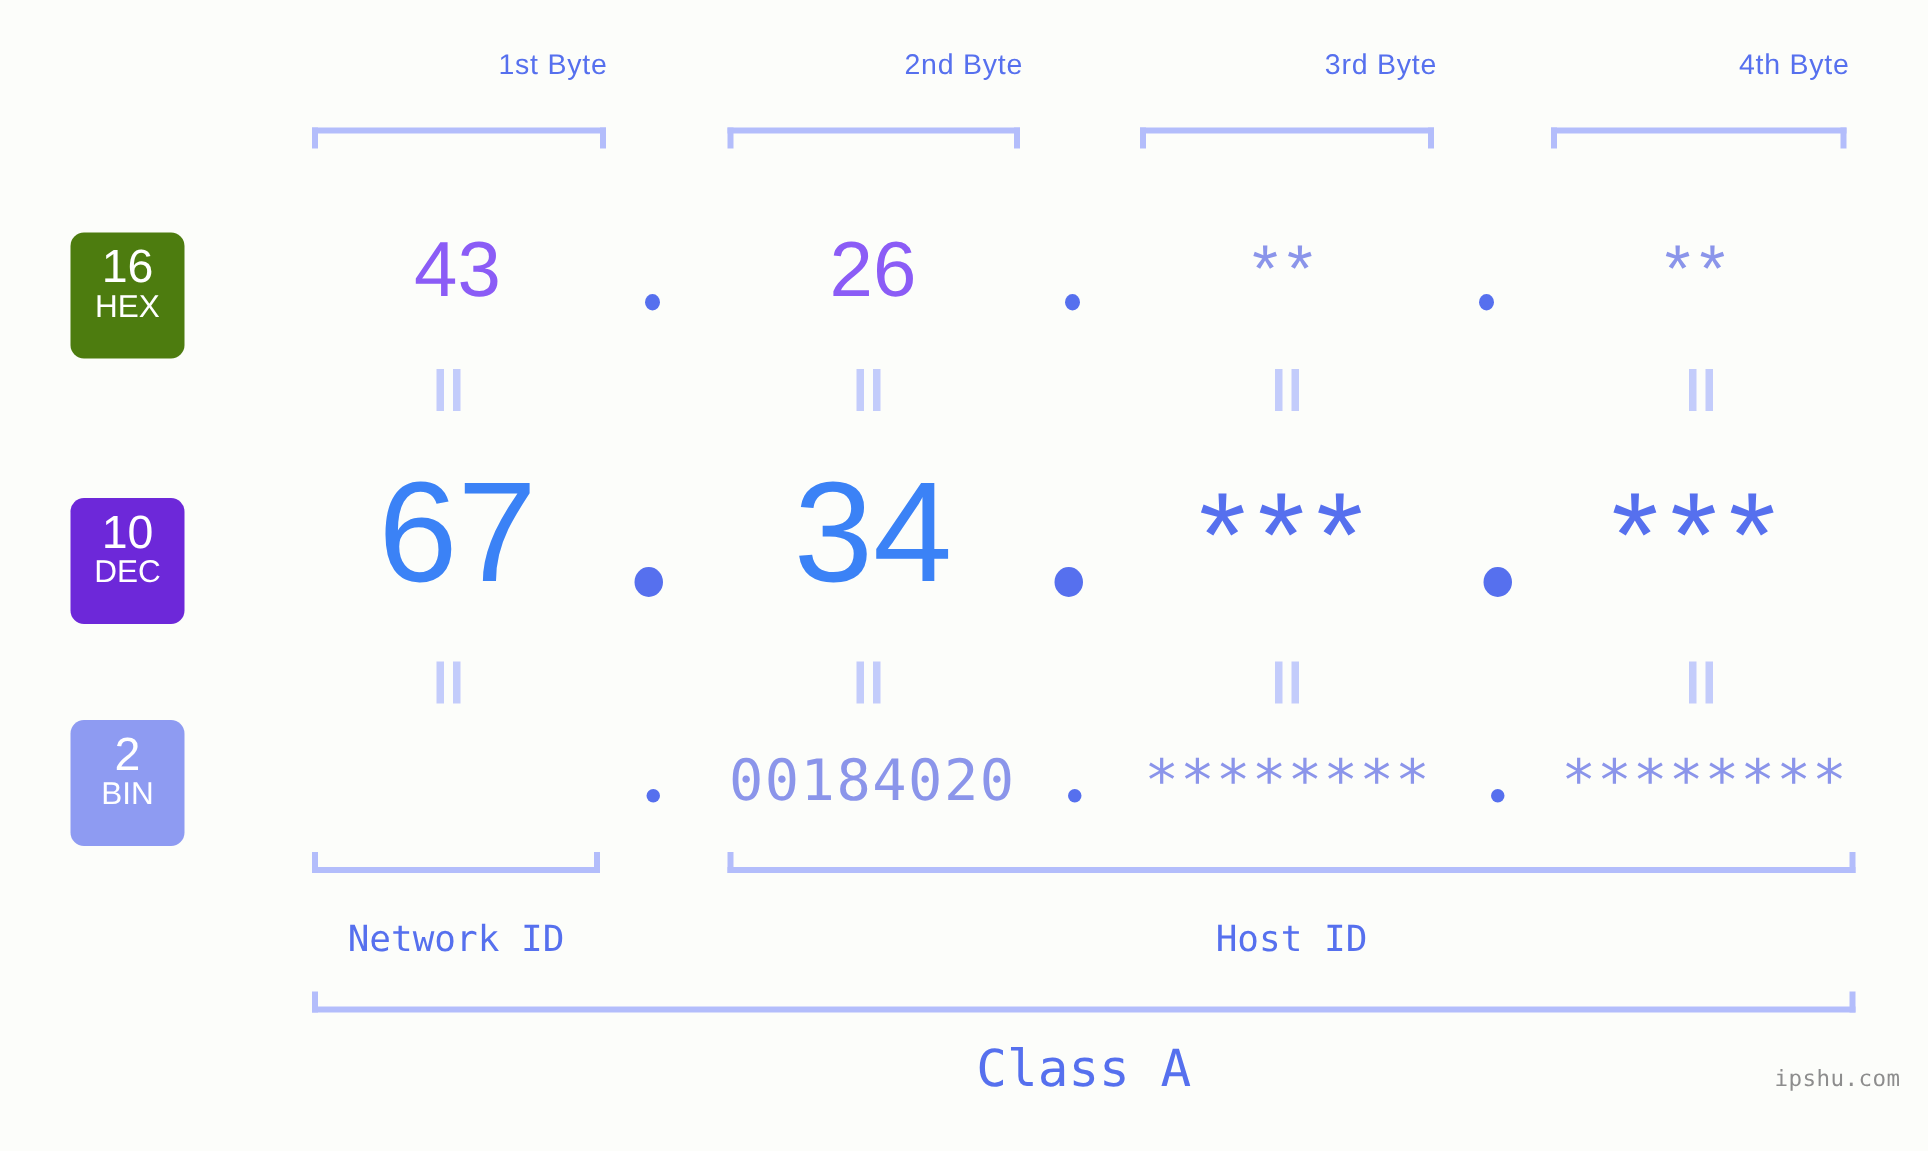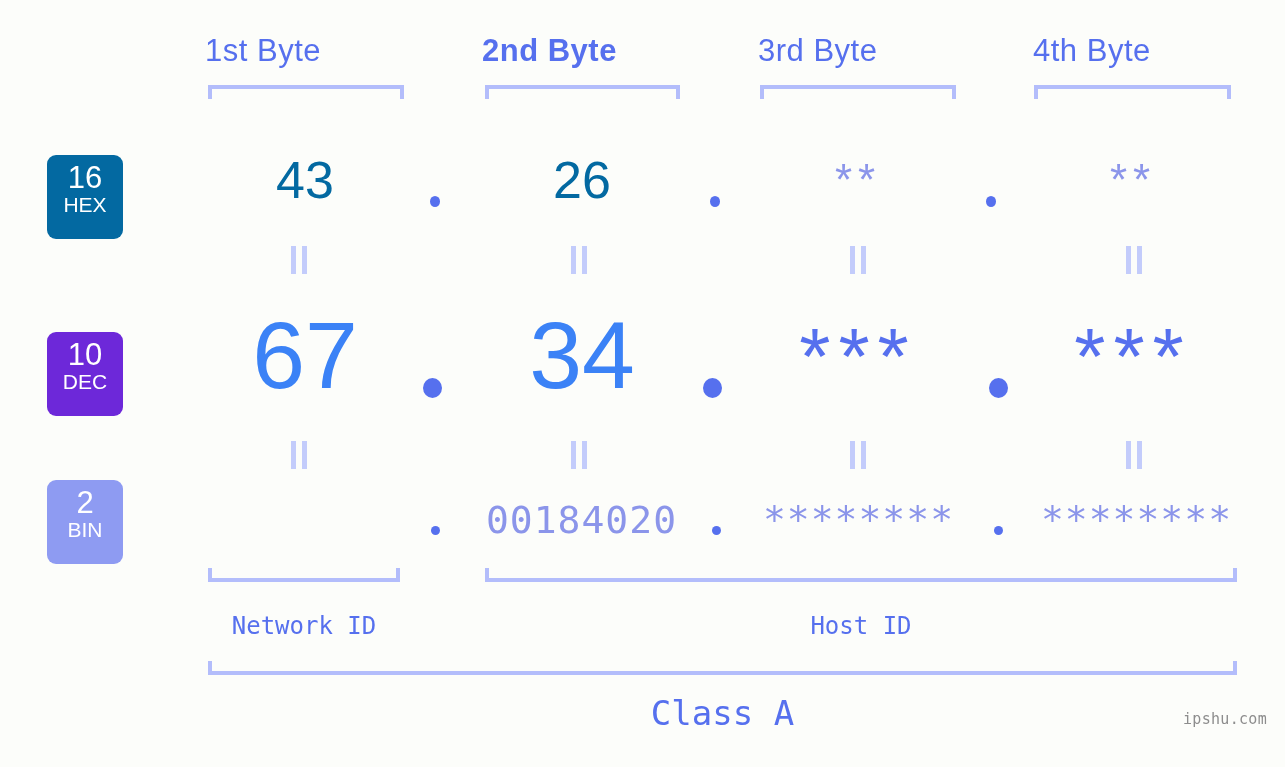--- a/index.html
+++ b/index.html
@@ -15,26 +15,26 @@
   
   .col{position:absolute;text-align:center;}
   .c1{left:205px;width:200px;}
   .c2{left:482px;width:200px;}
   .c3{left:758px;width:200px;}
   .c4{left:1033px;width:200px;}
 
   
   .byte-label{
     position:absolute;top:33px;
-    font-size:31px;color:#5670ee;
+    font-size:19px;color:#5670ee;
     letter-spacing:.5px;
-    text-align:left;white-space:nowrap;
+    text-align:right;white-space:nowrap;
   }
   .bl1{left:205px;width:200px;}
-  .bl2{left:482px;width:200px;font-weight:bold;}
+  .bl2{left:482px;width:200px;}
   .bl3{left:758px;width:200px;}
   .bl4{left:1033px;width:200px;}
 
   
   .tbracket{
     position:absolute;top:85px;height:14px;
     border-top:4px solid #b3bdfb;
     border-left:4px solid #b3bdfb;
     border-right:4px solid #b3bdfb;
     box-sizing:border-box;
@@ -46,32 +46,32 @@
 
   
   .badge{
     position:absolute;left:47px;width:76px;
     border-radius:9px;
     color:#ffffff;text-align:center;
     box-sizing:border-box;padding-top:6px;
   }
   .badge .num{display:block;font-size:31px;line-height:33px;font-weight:400;}
   .badge .abbr{display:block;font-size:21px;line-height:22px;font-weight:400;}
-  .badge-hex{top:155px;height:84px;background:#0369a1;}
+  .badge-hex{top:155px;height:84px;background:#4d7c0f;}
   .badge-dec{top:332px;height:84px;background:#6d28d9;}
   .badge-bin{top:480px;height:84px;background:#8e9bf2;}
 
   .val{
     position:absolute;text-align:center;white-space:nowrap;
   }
 
   
   .hex-val{
     top:150px;font-size:52px;line-height:60px;
-    color:#0369a1;font-weight:400;
+    color:#8b5cf6;font-weight:400;
   }
   .hex-star{
     top:150px;font-size:44px;line-height:60px;
     color:#8b95ea;letter-spacing:6px;
   }
   .hex-dot{
     position:absolute;top:196px;
     width:10px;height:11px;border-radius:50%;
     background:#5670ee;
   }

